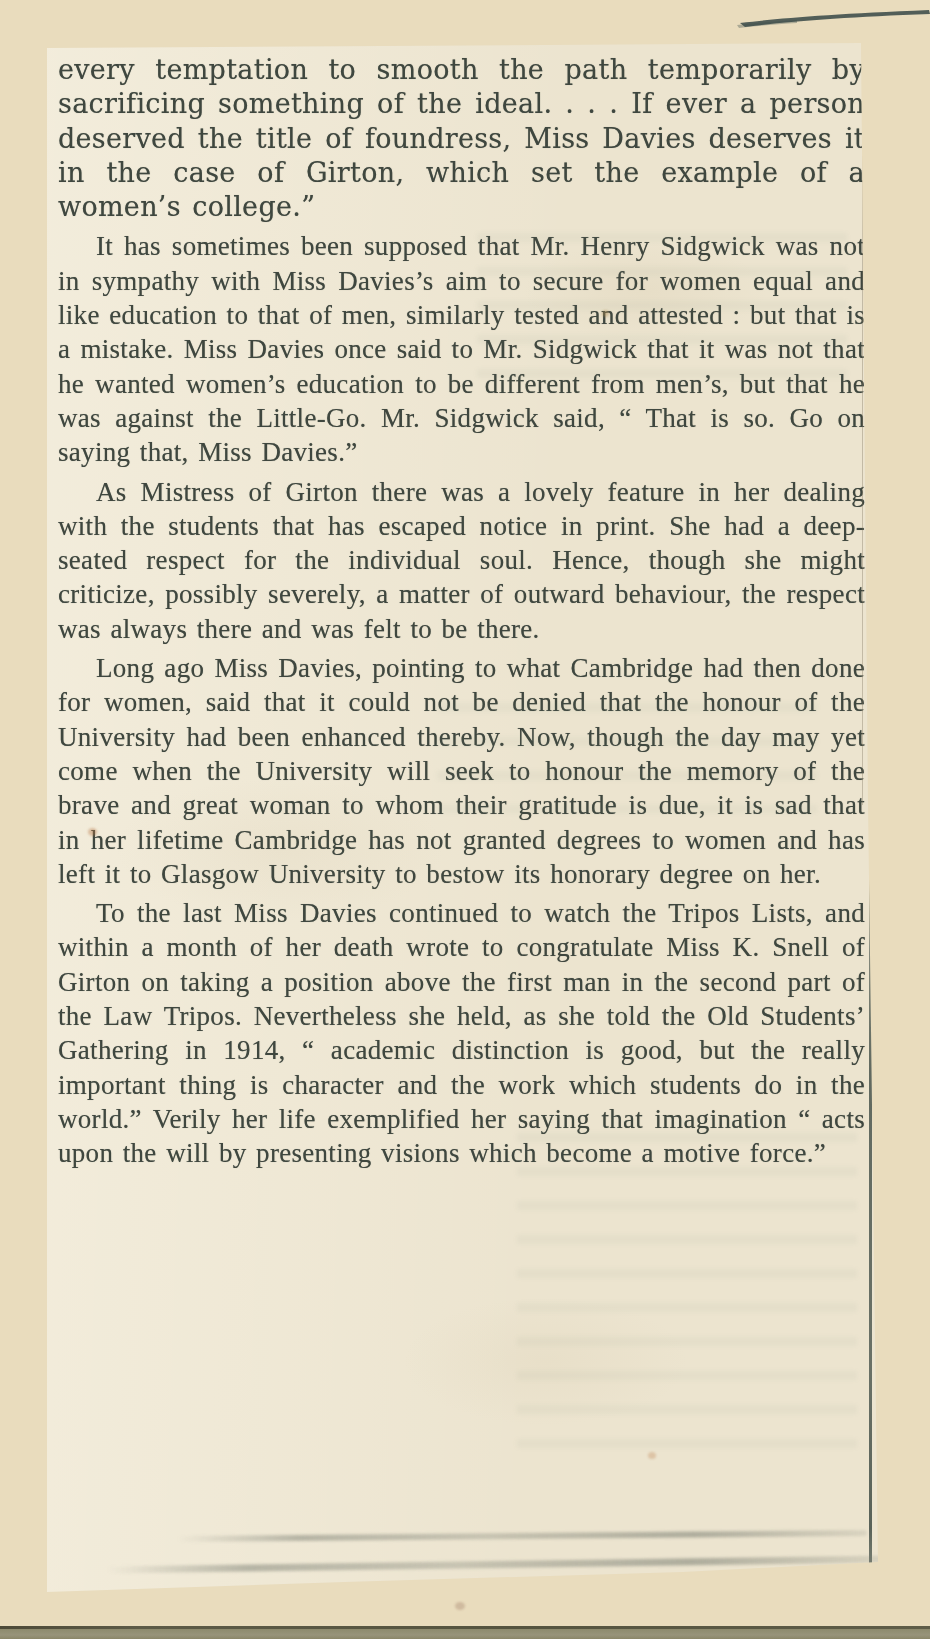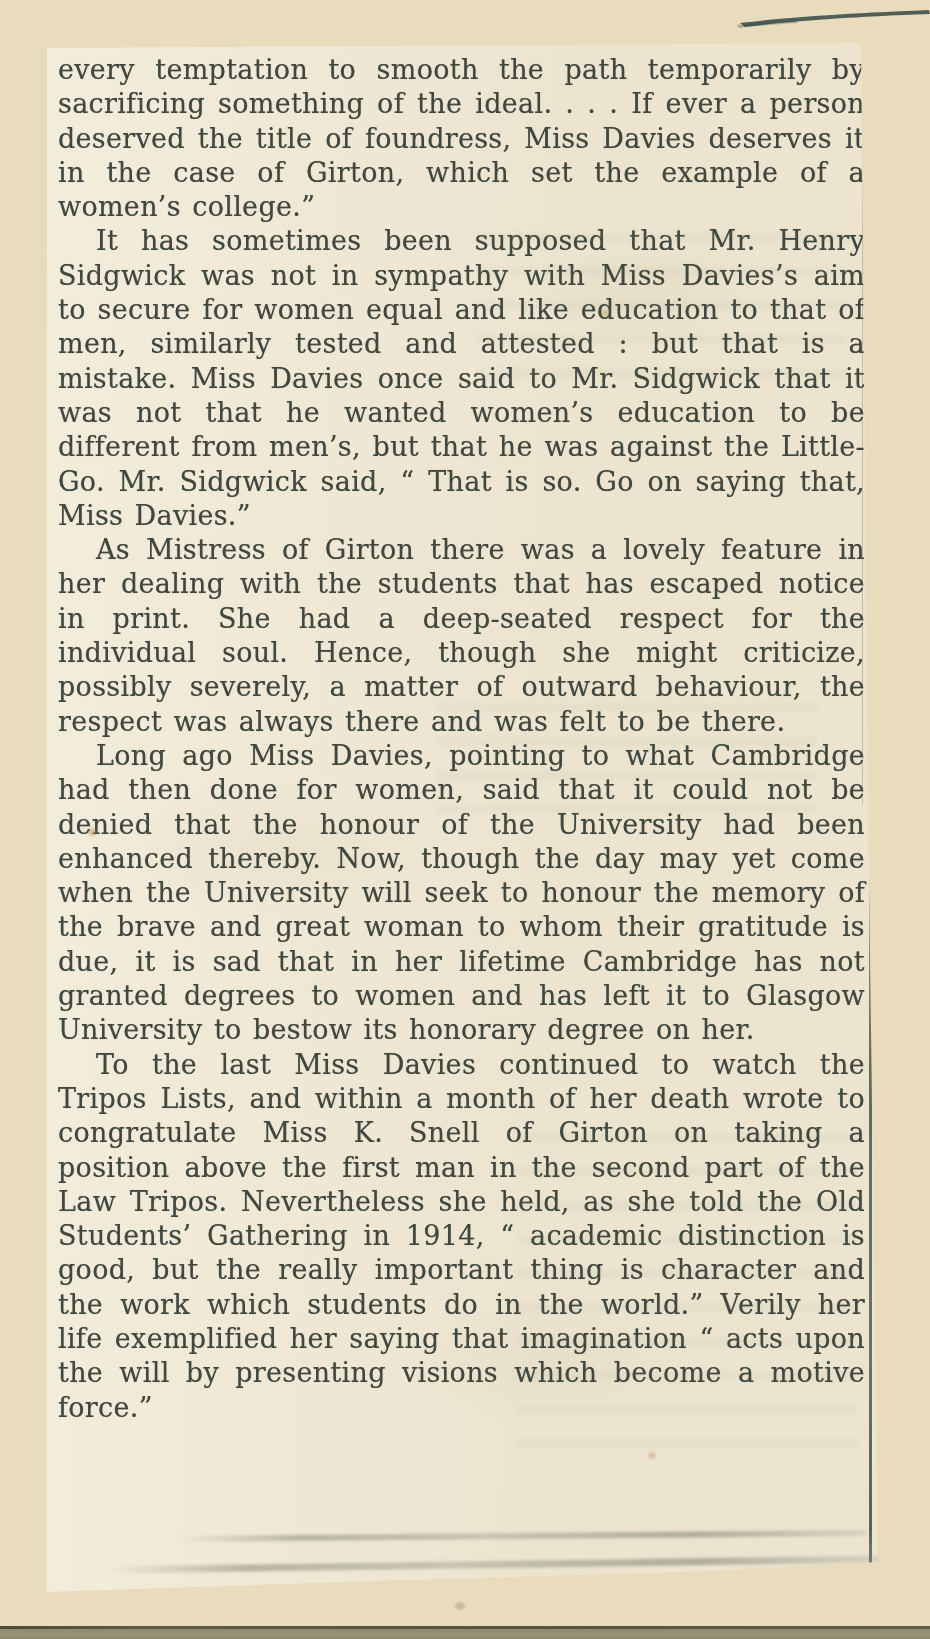--- a/index.html
+++ b/index.html
@@ -34,21 +34,21 @@
   .para{
     margin:0;
     font-size:27px;line-height:34.3px;
     color:var(--ink,#3f473f);
     text-align:justify;
     text-indent:38px;
     letter-spacing:0.3px;word-spacing:2.5px;
     text-shadow:0 0 0.7px rgba(63,71,63,0.55);
   }
   .para.first{text-indent:0;}
-  .para + .para{}
+  .para + .para{margin-top:5px;font-family:Liberation Serif, serif;}
   
   .column-rule{
     position:absolute;left:822px;top:808px;width:3px;height:736px;
     background:linear-gradient(to bottom,
       rgba(73,84,76,0) 0%, rgba(73,84,76,0.55) 6%,
       rgba(73,84,76,0.85) 30%, rgba(73,84,76,0.8) 70%,
       rgba(73,84,76,0.9) 92%, rgba(73,84,76,0.6) 100%);
   }
   
   .cut-edge{

